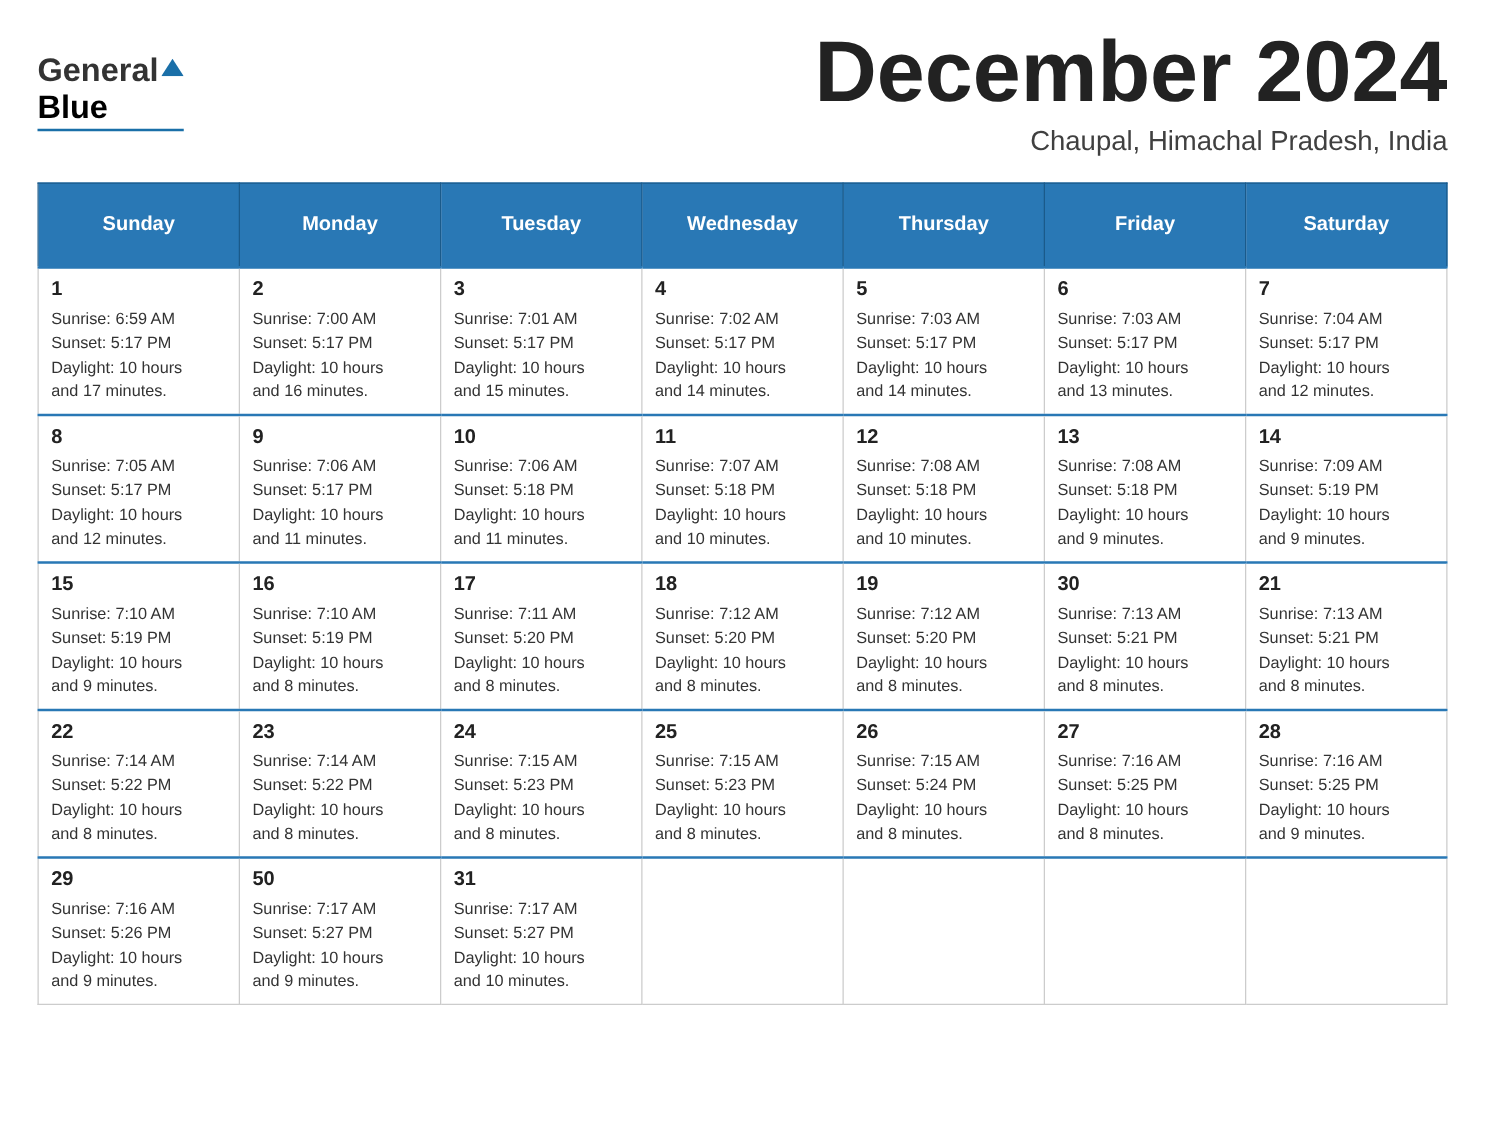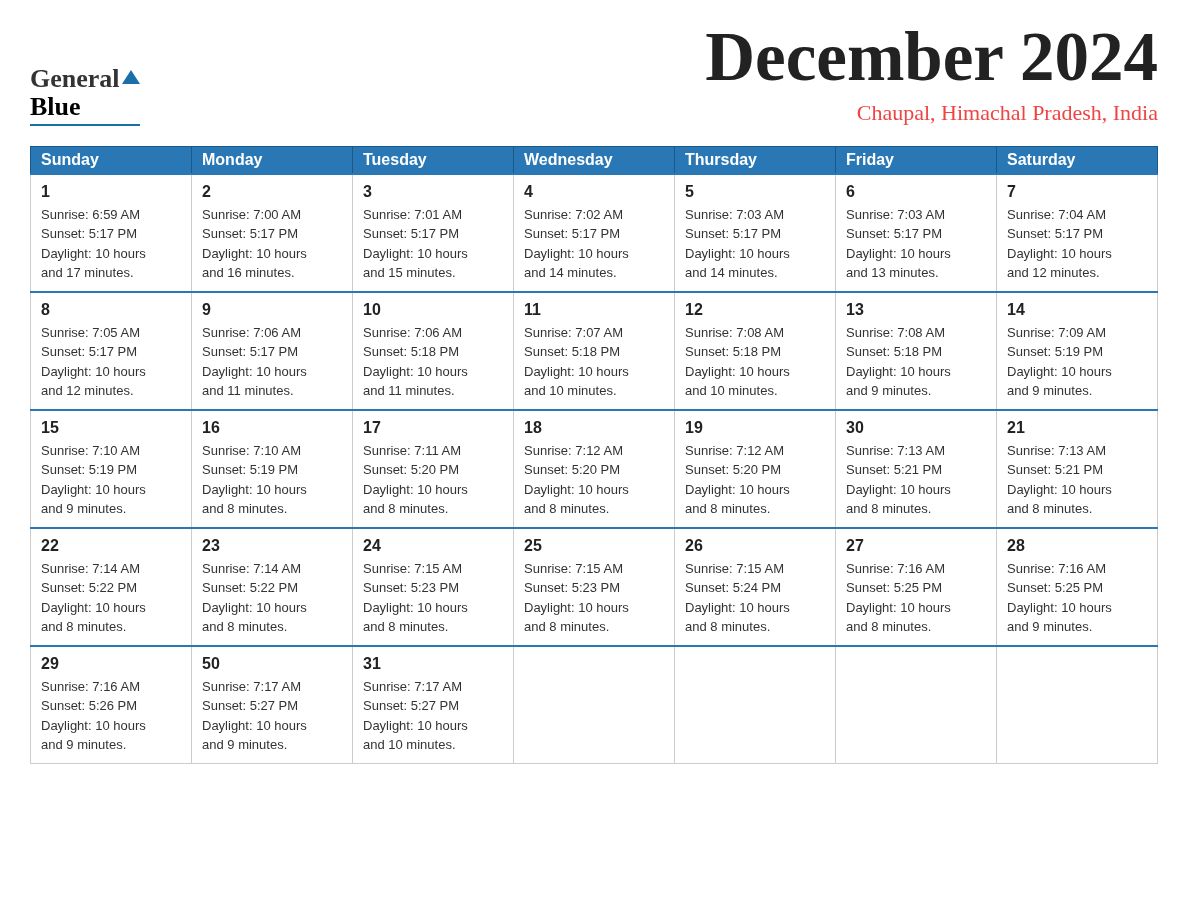--- a/index.html
+++ b/index.html
@@ -6,55 +6,54 @@
     body {
       font-family: Arial, sans-serif;
       background: #fff;
       width: 1188px;
       min-height: 918px;
       padding: 20px 30px;
     }
     .header-row {
       display: flex;
       justify-content: space-between;
-      align-items: flex-end;
+      align-items: center;
       margin-bottom: 20px;
-      font-family: Liberation Serif, serif;
     }
     .logo {
       display: flex;
       flex-direction: column;
       align-items: flex-start;
     }
     .title-block {
       text-align: right;
     }
     .month-title {
       font-size: 69px;
       font-weight: bold;
       color: #222;
       line-height: 1.1;
     }
     .location-title {
       font-size: 22px;
-      color: #ef4444;
+      color: #404040;
       margin-top: 4px;
     }
     .calendar-table {
       width: 100%;
       border-collapse: collapse;
       margin-top: 10px;
     }
     .calendar-table th {
       background: #2978b5;
       color: #fff;
       font-size: 16px;
       font-weight: bold;
-      padding: 4px 10px;
-      text-align: left;
+      padding: 24px 10px;
+      text-align: center;
       border: 1px solid #1a5a8a;
     }
     .calendar-table td {
       vertical-align: top;
       padding: 8px 10px;
       border: 1px solid #ccc;
       min-width: 120px;
       background: #fff;
       font-size: 13px;
       color: #333;

